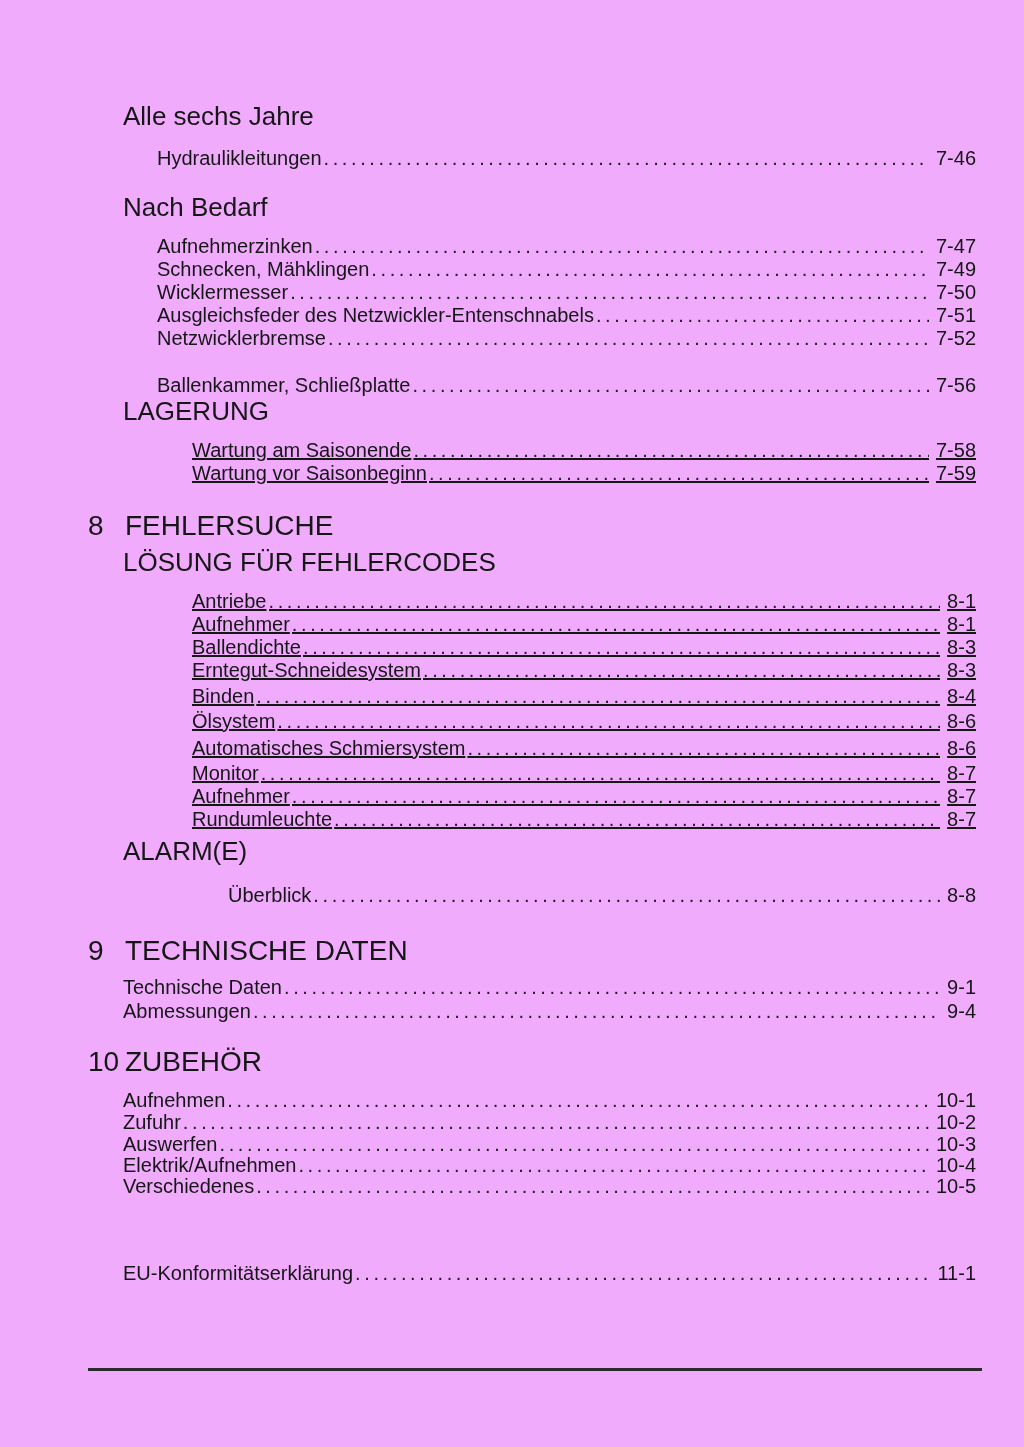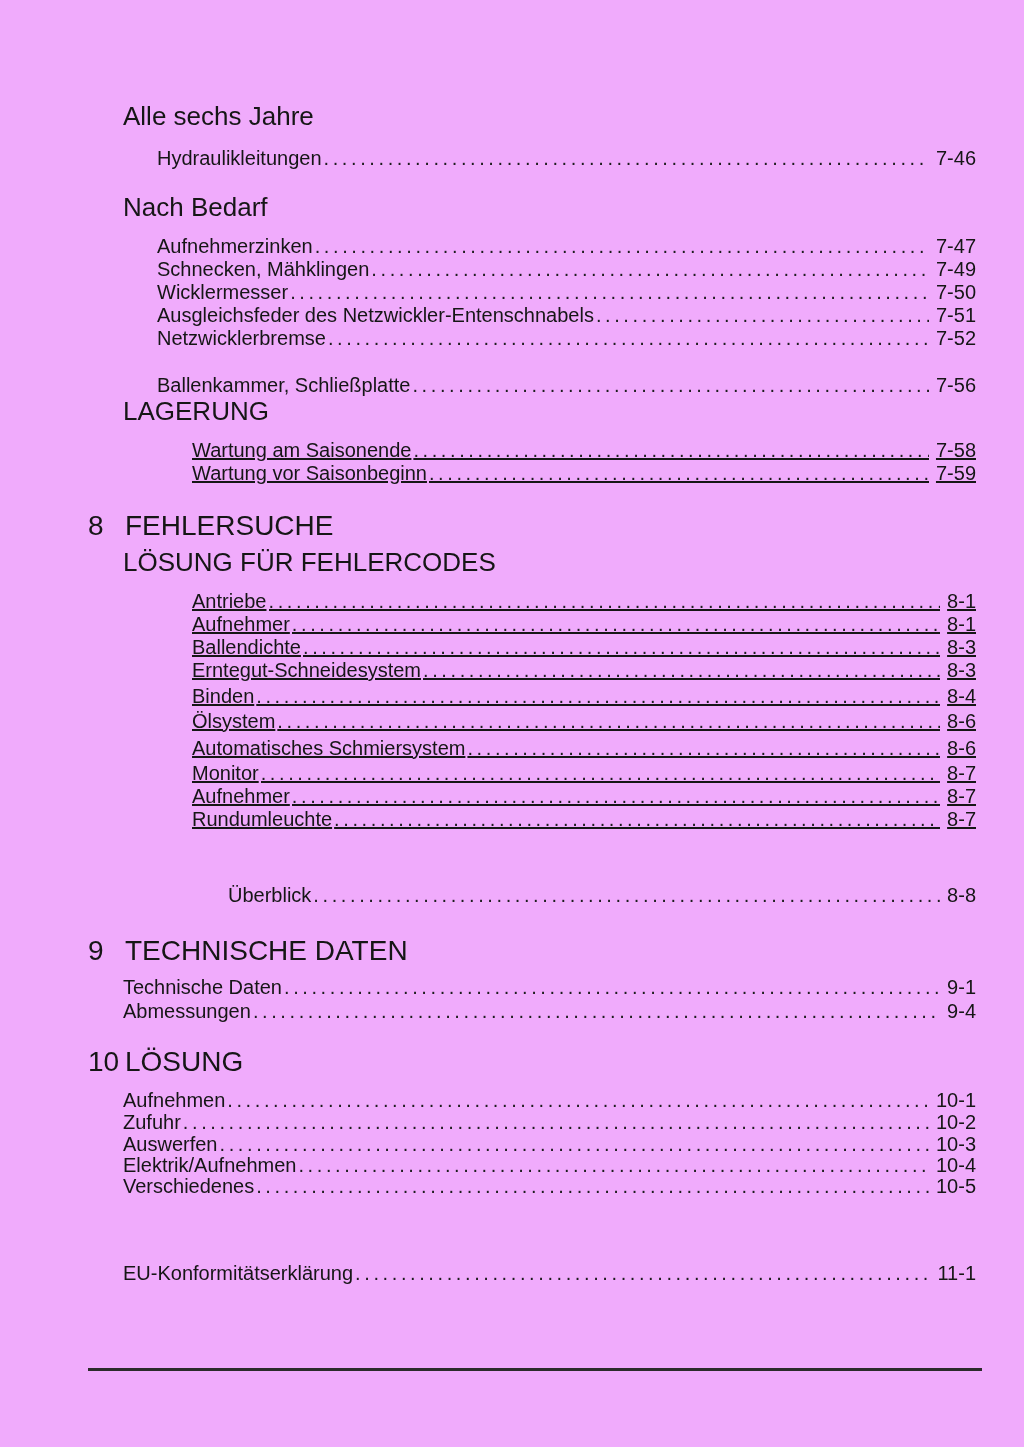--- a/index.html
+++ b/index.html
@@ -151,39 +151,40 @@
     <span class="lbl">Aufnehmer</span>
     <span class="dots"></span>
     <span class="pg">8-7</span>
   </div>
   <div class="entry ind2" style="top:796px">
     <span class="lbl">Rundumleuchte</span>
     <span class="dots"></span>
     <span class="pg">8-7</span>
   </div>
 
+  <div class="head-s" style="top:836px">ALARM(E)</div>
   <div class="entry ind3" style="top:872px">
     <span class="lbl">Überblick</span>
     <span class="dots"></span>
     <span class="pg">8-8</span>
   </div>
 
   <div class="head-c" style="top:934px"><span class="cnum">9</span><span>TECHNISCHE DATEN</span></div>
   <div class="entry ind0" style="top:964px">
     <span class="lbl">Technische Daten</span>
     <span class="dots"></span>
     <span class="pg">9-1</span>
   </div>
   <div class="entry ind0" style="top:988px">
     <span class="lbl">Abmessungen</span>
     <span class="dots"></span>
     <span class="pg">9-4</span>
   </div>
 
-  <div class="head-c" style="top:1045px"><span class="cnum">10</span><span>LÖSUNG</span></div>
+  <div class="head-c" style="top:1045px"><span class="cnum">10</span><span>ZUBEHÖR</span></div>
   <div class="entry ind0" style="top:1077px">
     <span class="lbl">Aufnehmen</span>
     <span class="dots"></span>
     <span class="pg">10-1</span>
   </div>
   <div class="entry ind0" style="top:1099px">
     <span class="lbl">Zufuhr</span>
     <span class="dots"></span>
     <span class="pg">10-2</span>
   </div>

